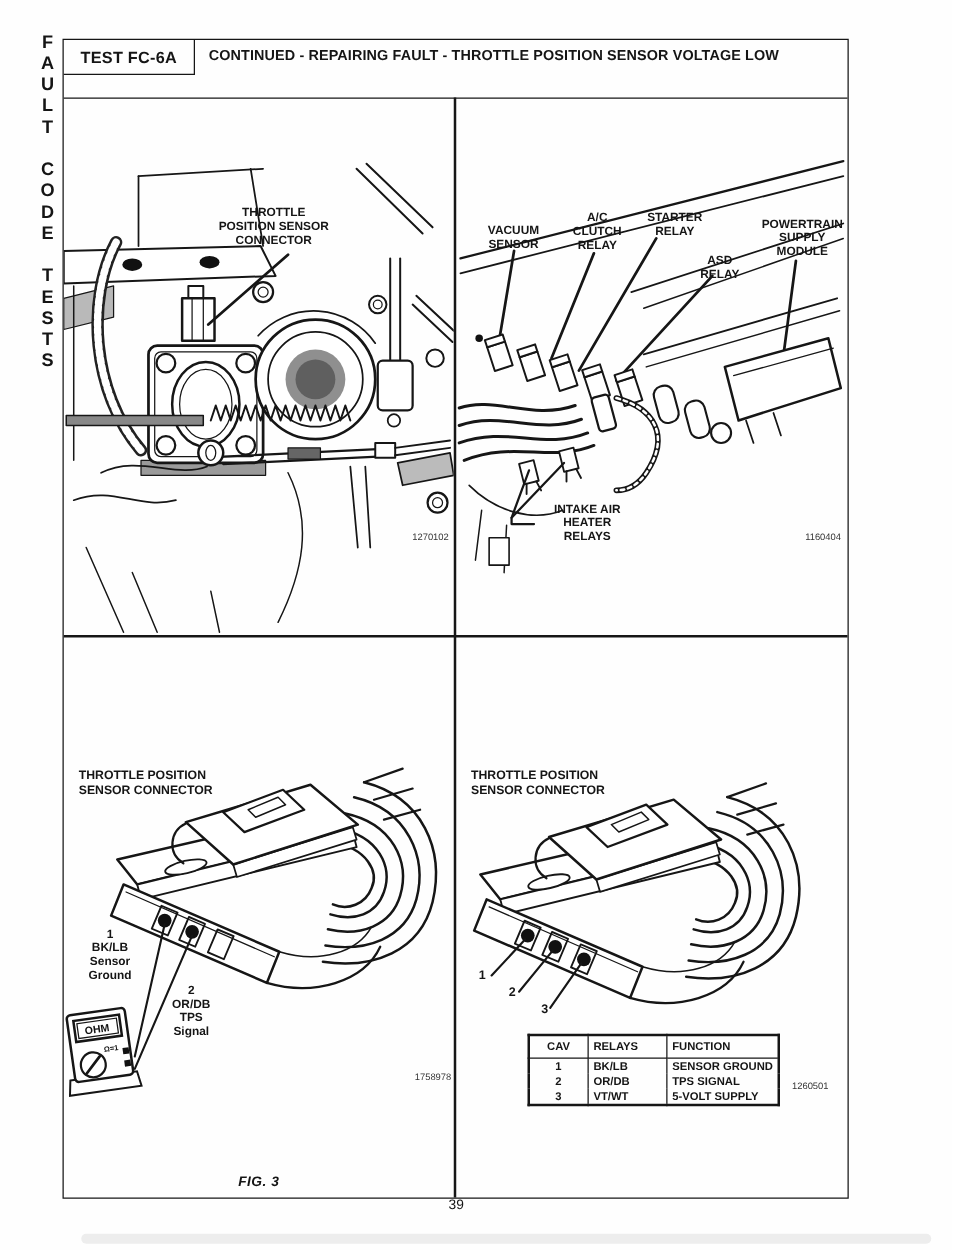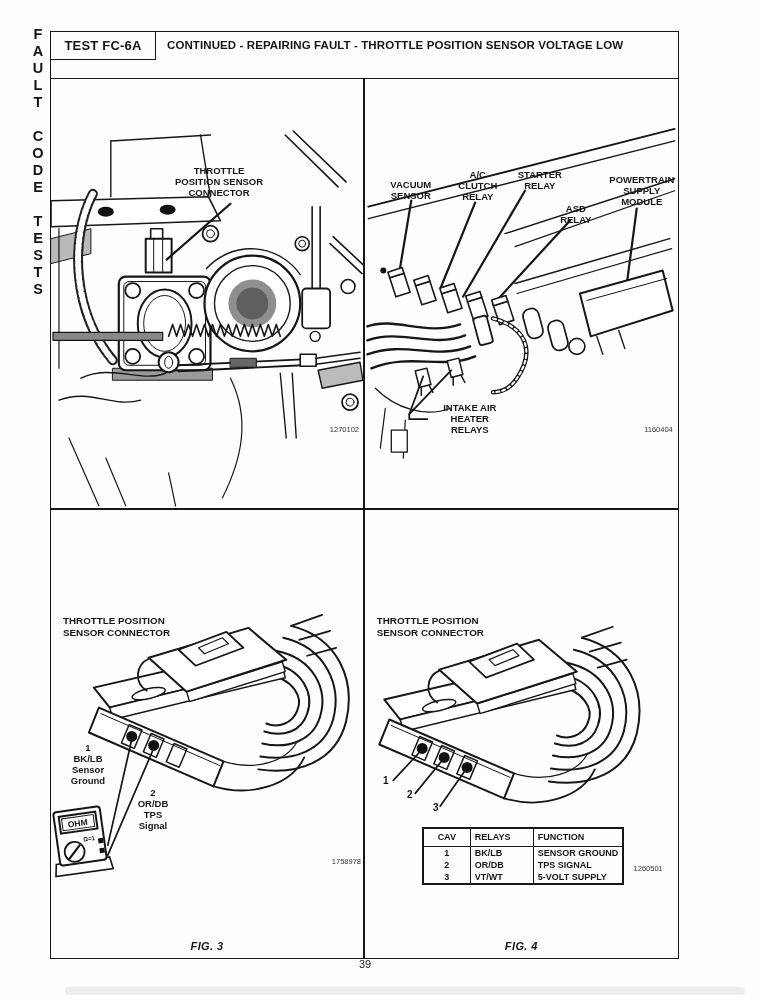--- a/index.html
+++ b/index.html
@@ -366,21 +366,20 @@
           </tr>
           <tr>
             <td class="c-cav">3</td>
             <td>VT/WT</td>
             <td>5-VOLT SUPPLY</td>
           </tr>
         </tbody>
       </table>
 
       <div class="abs figid" style="left:230px;top:354px;width:68px;">1260501</div>
-      <div class="abs caption" style="left:0;top:430px;width:100%;">FIG. 4</div>
     </div>
   </div>
 
   <div class="abs pagenum" style="left:330px;top:958px;width:70px;">39</div>
 
   <div class="abs scanbar" style="left:65px;top:987px;width:680px;height:8px;"></div>
 
 </div>
 
 </body></html>

